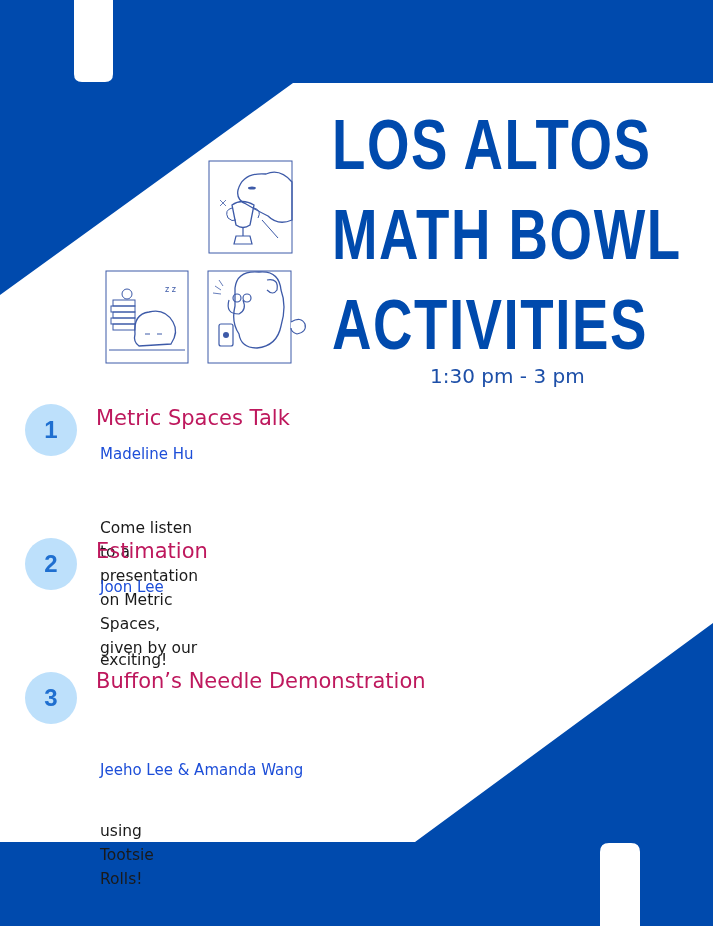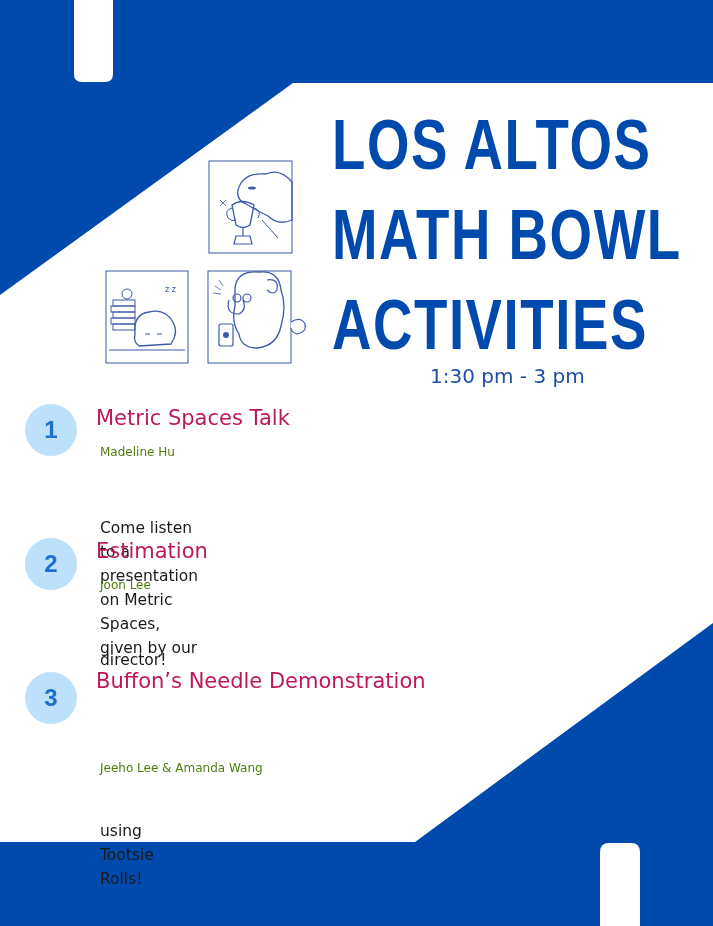--- a/index.html
+++ b/index.html
@@ -28,21 +28,21 @@
       position: absolute; left: 25px; width: 52px; height: 52px; border-radius: 50%;
       background: #bde0fb; color: #1f6fd0;
       font-family: "Liberation Sans", sans-serif; font-weight: bold; font-size: 24px;
       display: flex; align-items: center; justify-content: center;
     }
     .act-title {
       position: absolute; left: 96px; font-size: 21px; color: #be185d;
       font-family: "DejaVu Sans", sans-serif; line-height: 33px; white-space: nowrap;
     }
     .presenter {
-      position: absolute; left: 100px; font-size: 12px; color: #4d7c0f; white-space: nowrap;
+      position: absolute; left: 100px; font-size: 15px; color: #1d4ed8; white-space: nowrap;
     }
     .desc {
       position: absolute; left: 100px; font-size: 15.5px; color: #1a1a1a; line-height: 24px; margin-top: 47px;
     }
   </style>
 </head>
 <body>
 
 <svg class="bg-svg" viewBox="0 0 713 926" xmlns="http://www.w3.org/2000/svg">
   <polygon points="0,0 713,0 713,83 293,83 0,295" fill="#004aad"></polygon>
@@ -102,21 +102,21 @@
   <div class="desc" style="top:469px;">
     <div>Come listen to a presentation on Metric Spaces, given by our</div>
   </div>
 </section>
 
 <section class="activity">
   <div class="badge" style="top:538px;">2</div>
   <div class="act-title" style="top:535px;">Estimation</div>
   <div class="presenter" style="top:578px;">Joon Lee</div>
   <div class="desc" style="top:601px;">
-    <div>director!</div>
+    <div>exciting!</div>
   </div>
 </section>
 
 <section class="activity">
   <div class="badge" style="top:672px;">3</div>
   <div class="act-title" style="top:665px;">
     <div>Buffon’s Needle Demonstration</div>
   </div>
   <div class="presenter" style="top:761px;">Jeeho Lee &amp; Amanda Wang</div>
   <div class="desc" style="top:772px;">

